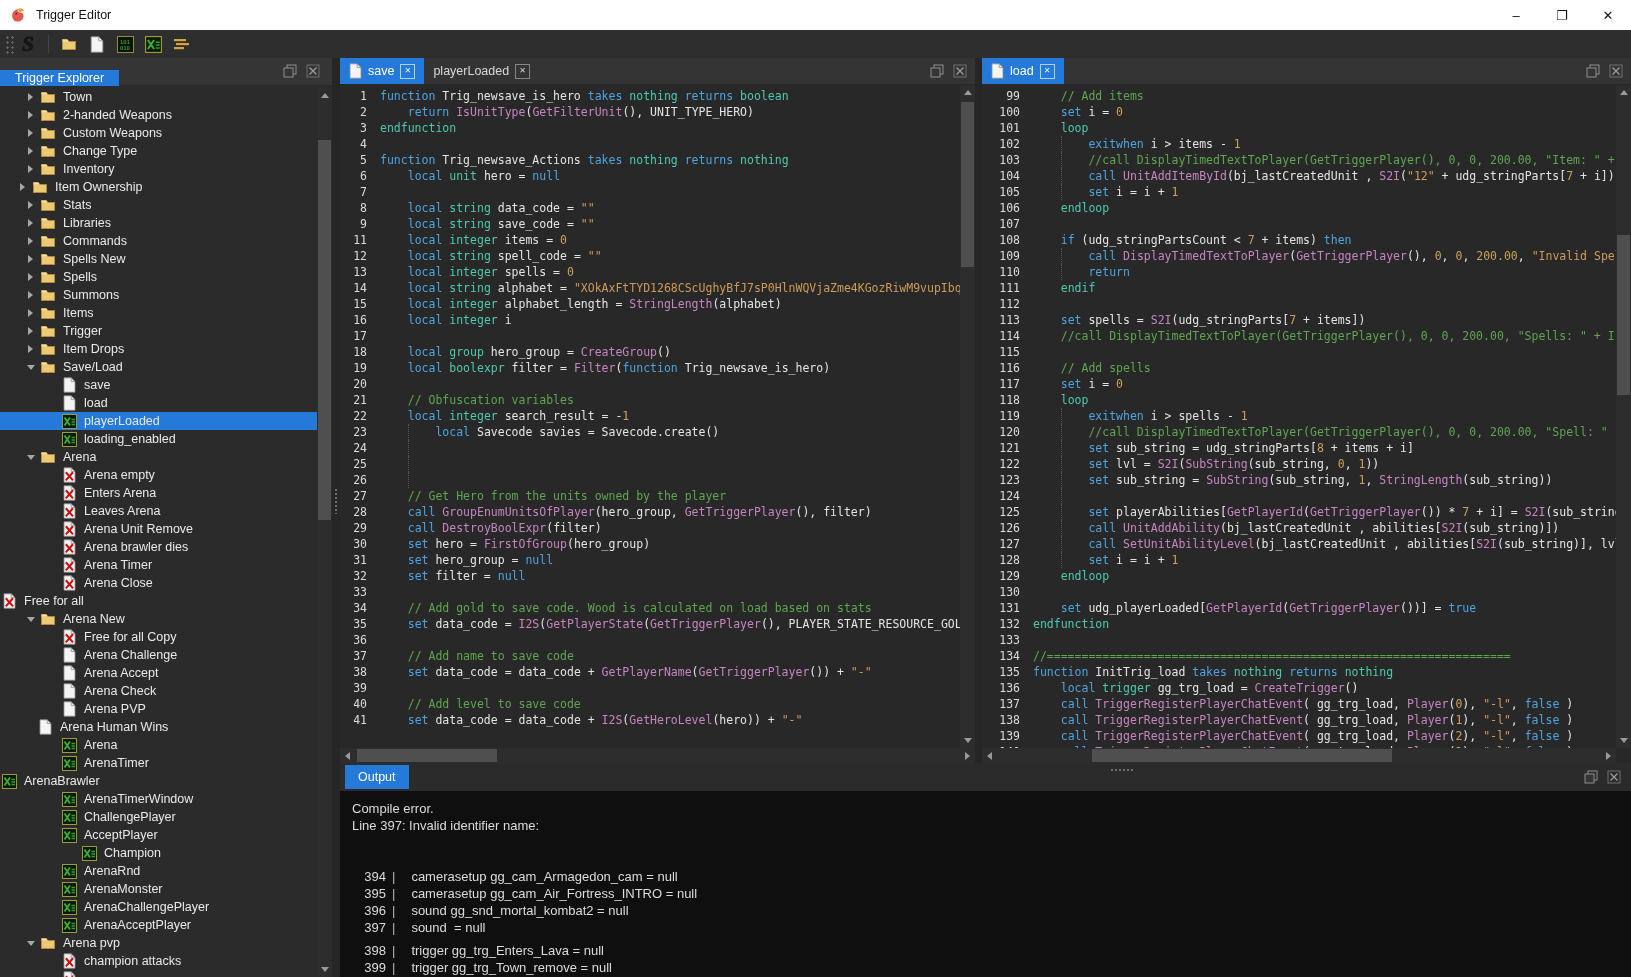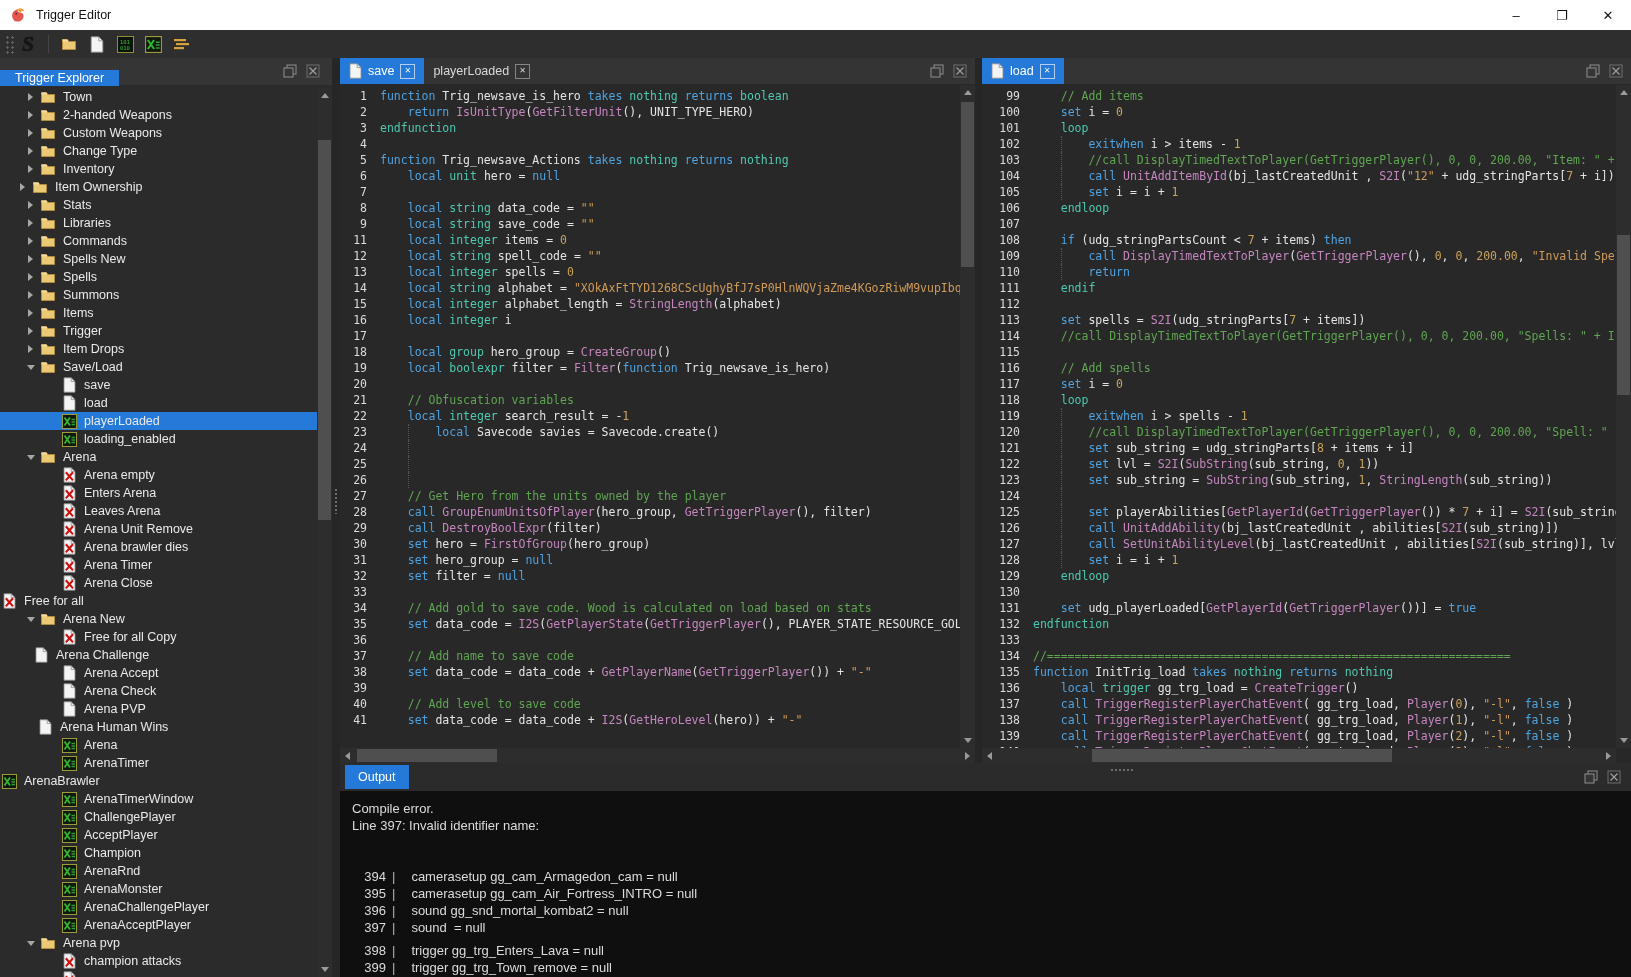--- a/index.html
+++ b/index.html
@@ -451,21 +451,21 @@
         <div class="trow" style="padding-left:60px">
           <span class="ticon">
             <svg width="13" height="16" viewBox="0 0 13 16">
               <path d="M1 .8 h7.2 l3.8 3.8 v10.6 H1 z" fill="#f4f4f4" stroke="#8d8d8d" stroke-width=".8"></path>
               <path d="M8.2 .8 v3.8 h3.8" fill="none" stroke="#8d8d8d" stroke-width=".8"></path>
               <path d="M2.8 5.2 L10 13.4 M10 5.2 L2.8 13.4" stroke="#cc1111" stroke-width="2.1"></path>
             </svg>
           </span>
           <span class="tlabel">Free for all Copy</span>
         </div>
-        <div class="trow" style="padding-left:32px">
+        <div class="trow" style="padding-left:60px">
           <span class="ticon">
             <svg width="13" height="16" viewBox="0 0 13 16">
               <path d="M1 .8 h7.2 l3.8 3.8 v10.6 H1 z" fill="#f4f4f4" stroke="#8d8d8d" stroke-width=".8"></path>
               <path d="M8.2 .8 v3.8 h3.8" fill="none" stroke="#8d8d8d" stroke-width=".8"></path>
             </svg>
           </span>
           <span class="tlabel">Arena Challenge</span>
         </div>
         <div class="trow" style="padding-left:60px">
           <span class="ticon">
@@ -556,21 +556,21 @@
         <div class="trow" style="padding-left:60px">
           <span class="ticon">
             <svg width="15" height="15" viewBox="0 0 15 15">
               <rect x=".5" y=".5" width="14" height="14" fill="#0e180e" stroke="#9b9b3a"></rect>
               <path d="M2.5 3.5 L8 11.5 M8 3.5 L2.5 11.5" stroke="#33b533" stroke-width="1.8"></path>
               <path d="M9.5 5.5 h3.5 M9.5 8 h3.5 M9.5 10.5 h3.5" stroke="#2f9f2f" stroke-width="1.3"></path>
             </svg>
           </span>
           <span class="tlabel">AcceptPlayer</span>
         </div>
-        <div class="trow" style="padding-left:60px">
+        <div class="trow" style="padding-left:80px">
           <span class="ticon">
             <svg width="15" height="15" viewBox="0 0 15 15">
               <rect x=".5" y=".5" width="14" height="14" fill="#0e180e" stroke="#9b9b3a"></rect>
               <path d="M2.5 3.5 L8 11.5 M8 3.5 L2.5 11.5" stroke="#33b533" stroke-width="1.8"></path>
               <path d="M9.5 5.5 h3.5 M9.5 8 h3.5 M9.5 10.5 h3.5" stroke="#2f9f2f" stroke-width="1.3"></path>
             </svg>
           </span>
           <span class="tlabel">Champion</span>
         </div>
         <div class="trow" style="padding-left:60px">

